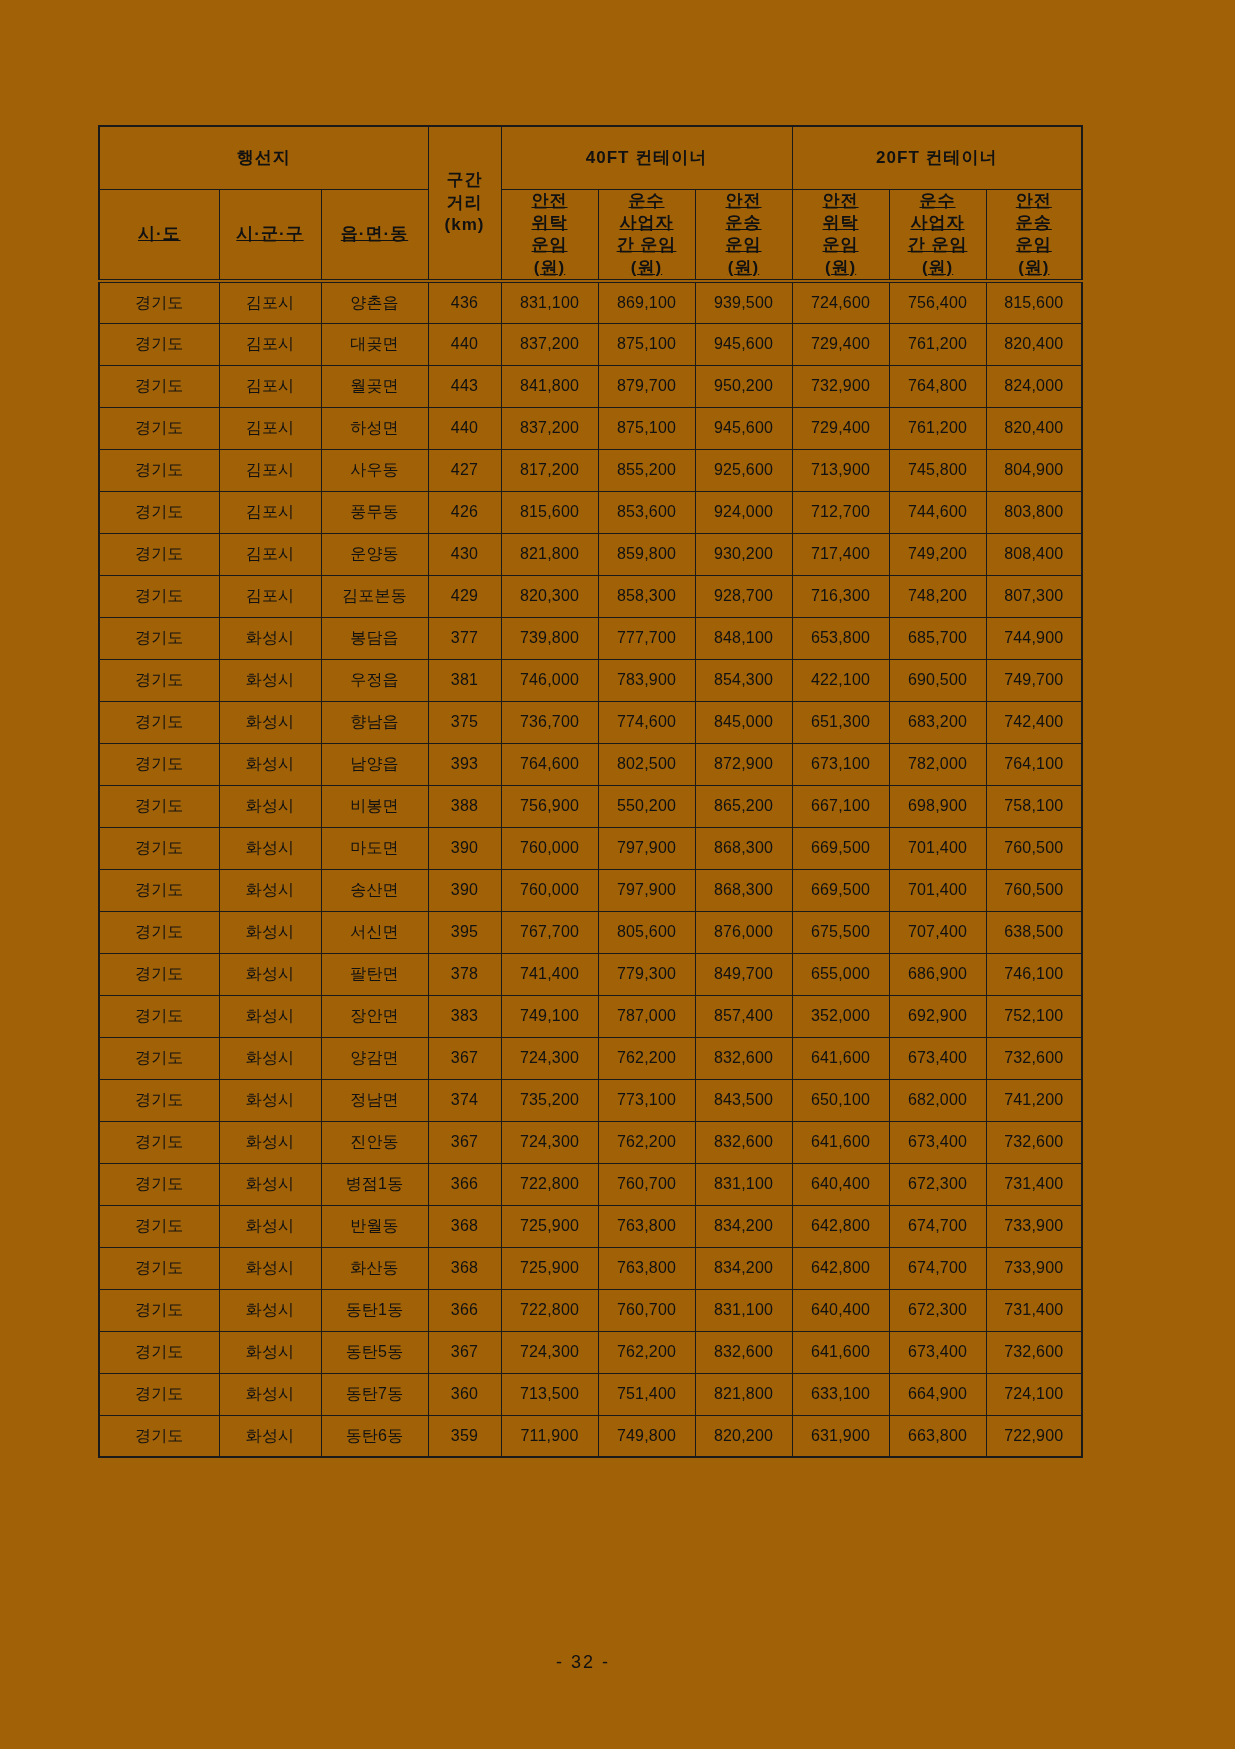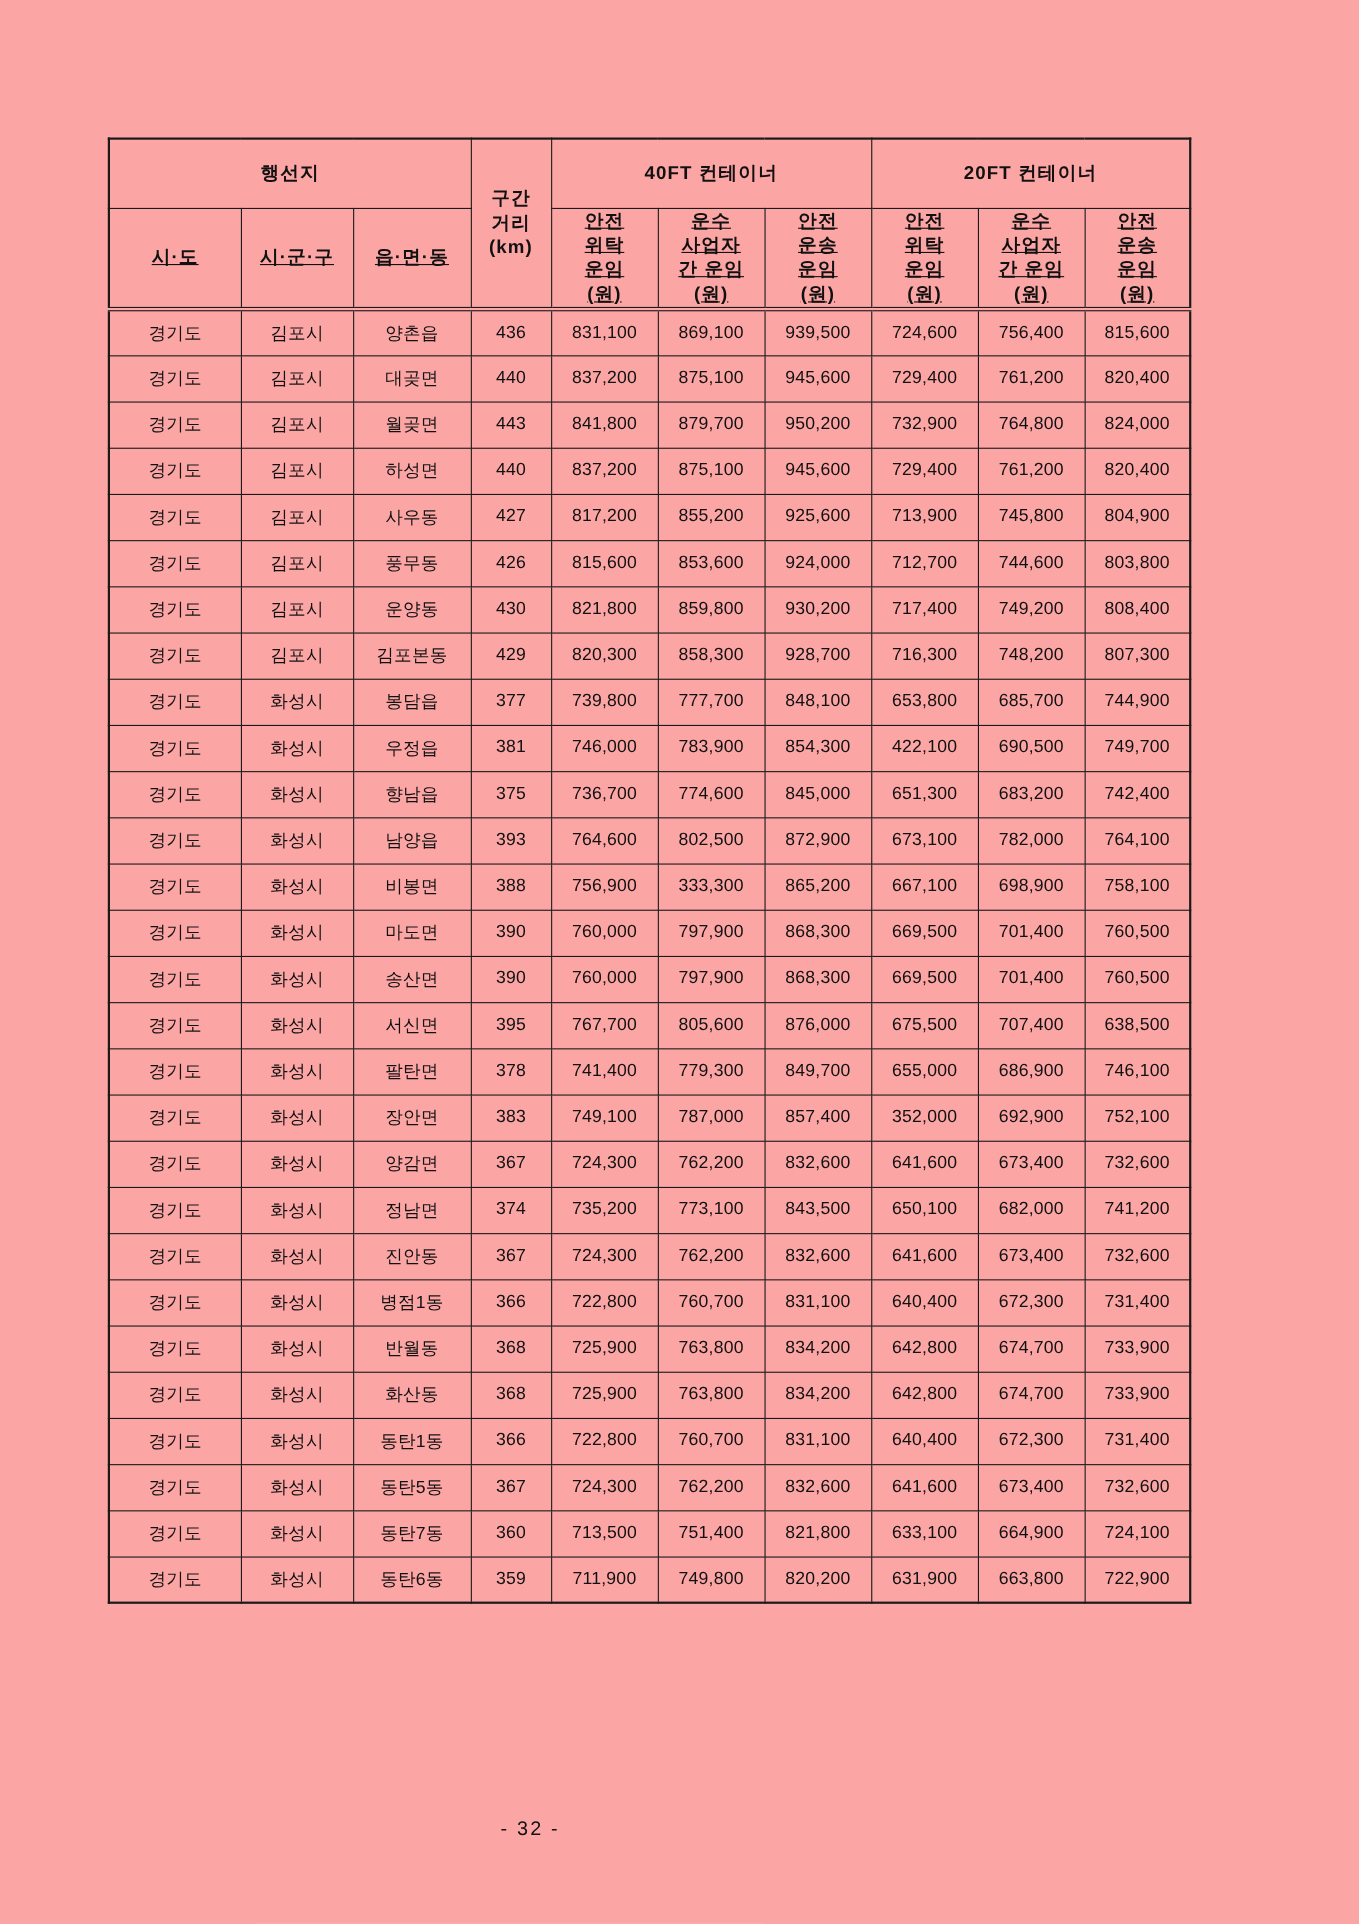--- a/index.html
+++ b/index.html
@@ -4,21 +4,21 @@
 <style>
   html, body {
     margin: 0;
     padding: 0;
     background: #ffffff;
   }
   .page {
     position: relative;
     width: 1235px;
     height: 1749px;
-    background: #fca5a5;
+    background: #a16207;
     font-family: "Liberation Sans", sans-serif;
     color: #111111;
     overflow: hidden;
   }
   table.fare-table {
     position: absolute;
     left: 98px;
     top: 125px;
     width: 983px;
     border-collapse: collapse;
@@ -54,21 +54,21 @@
   table.fare-table tbody td {
     font-size: 16px;
     height: 42px;
     letter-spacing: 0.2px;
   }
   .page-number {
     position: absolute;
     left: 455px;
     top: 1652px;
     width: 155px;
-    text-align: left;
+    text-align: right;
     font-size: 18px;
     letter-spacing: 2px;
     color: #111111;
   }
 </style>
 </head>
 <body>
 
 <div class="page">
 
@@ -268,21 +268,21 @@
           <td>673,100</td>
           <td>782,000</td>
           <td>764,100</td>
         </tr>
         <tr>
           <td>경기도</td>
           <td>화성시</td>
           <td>비봉면</td>
           <td>388</td>
           <td>756,900</td>
-          <td>333,300</td>
+          <td>550,200</td>
           <td>865,200</td>
           <td>667,100</td>
           <td>698,900</td>
           <td>758,100</td>
         </tr>
         <tr>
           <td>경기도</td>
           <td>화성시</td>
           <td>마도면</td>
           <td>390</td>

